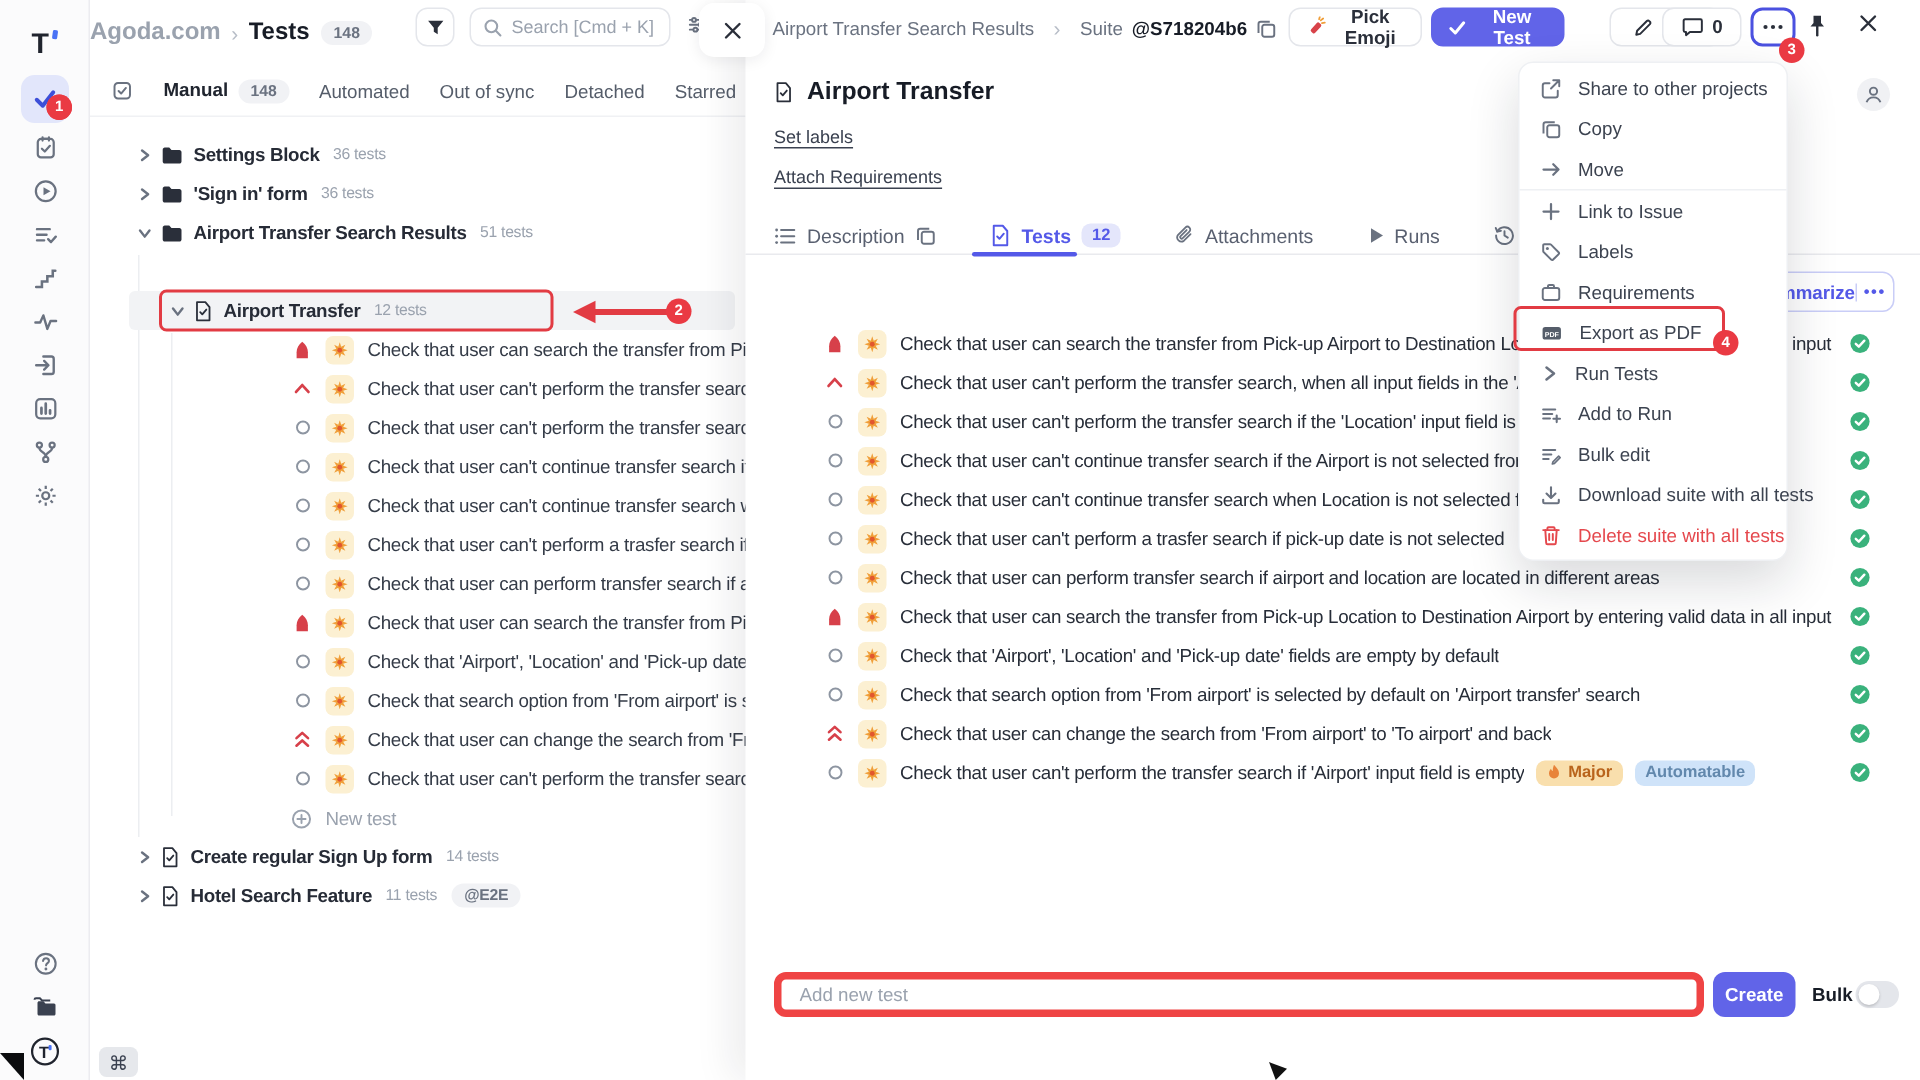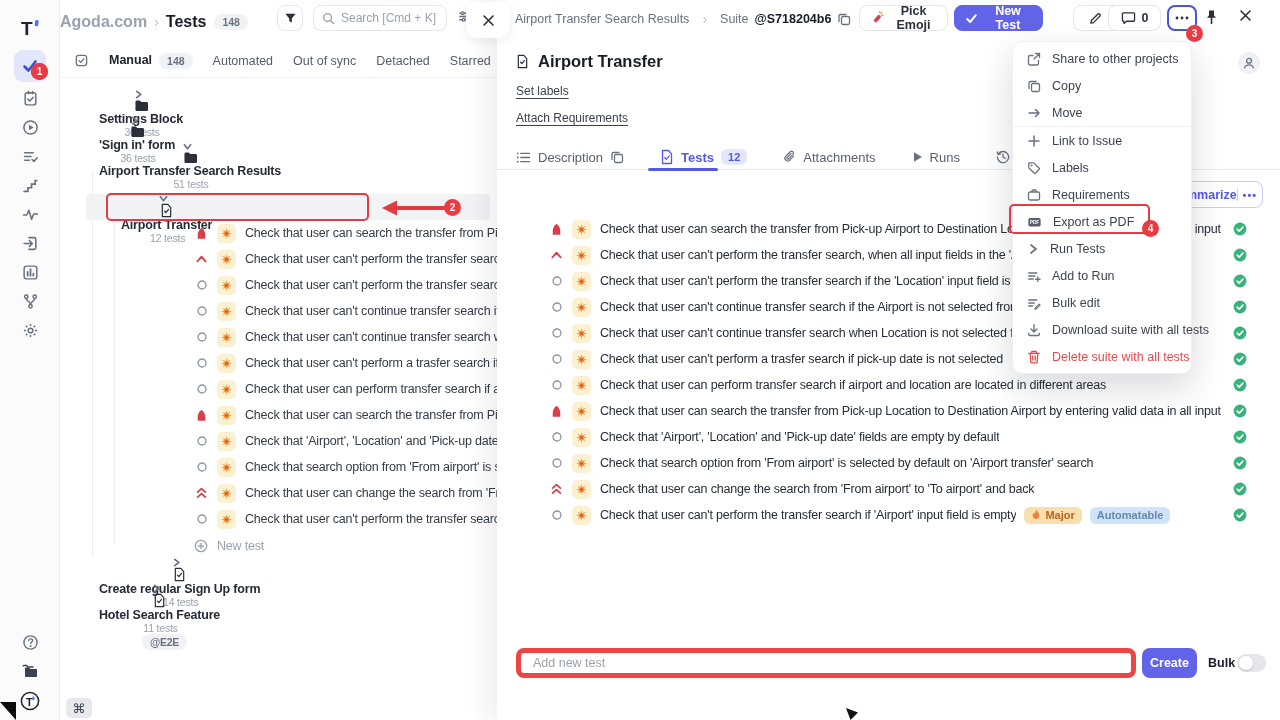--- a/index.html
+++ b/index.html
@@ -27,21 +27,21 @@
   #search-box input::placeholder { color:#9aa2ae; }
   #sliders { position:absolute; left:398px; top:10px; }
 
   #filter-tabs { position:absolute; left:0; top:44px; width:437px; height:34px; display:flex; align-items:center; gap:20px; padding-left:14px; border-bottom:1px solid #f0f1f4; white-space:nowrap; }
   .ftab { font-size:12.5px; color:#555d6a; cursor:pointer; display:flex; gap:7px; }
   .ftab.active { color:#20252f; font-weight:700; }
   .ftab-sev { background:#f8e193; color:#8a6116; border-radius:10px; padding:3px 10px; font-size:12px; font-weight:600; }
 
   #tree { position:absolute; left:0; top:78px; width:1220px; height:620px; }
   .guide { position:absolute; width:1px; background:#eceef1; }
-  .trow { position:absolute; left:0; height:26px; display:flex; align-items:center; white-space:nowrap; cursor:pointer; font-size:12.5px; letter-spacing:-0.2px;flex-direction:column; }
+  .trow { position:absolute; left:0; height:26px; display:flex; align-items:center; white-space:nowrap; cursor:pointer; font-size:12.5px; letter-spacing:-0.2px; }
   .trow .chev { color:#6a7280; margin-right:6px; }
   .trow .flabel { font-weight:600; color:#262b36; margin:0 7px; }
   .trow .count { font-size:10.5px; color:#9aa2ae; margin-left:2px; }
   .trow .tree-badge { margin-left:10px; }
   .sel-bg { position:absolute; left:26px; width:404px; height:26px; background:#f2f3f5; border-radius:4px; }
   .ttest { position:absolute; height:26px; display:flex; align-items:center; white-space:nowrap; font-size:12.5px; color:#343b47; letter-spacing:-0.2px; cursor:pointer; }
   .emoji-chip { width:19px; height:19px; border-radius:5px; background:#fcf0d2; display:flex; align-items:center; justify-content:center; margin:0 9px 0 8px; flex:none; }
   .newtest { color:#9aa2ae; font-size:12.5px; }
   .newtest .ic { margin-right:9px; }
   #cmd-chip { position:absolute; left:66px; top:698px; width:26px; height:20px; background:#e6e8ec; border-radius:5px; color:#3a4150; font-size:13px; display:flex; align-items:center; justify-content:center; z-index:3; }

